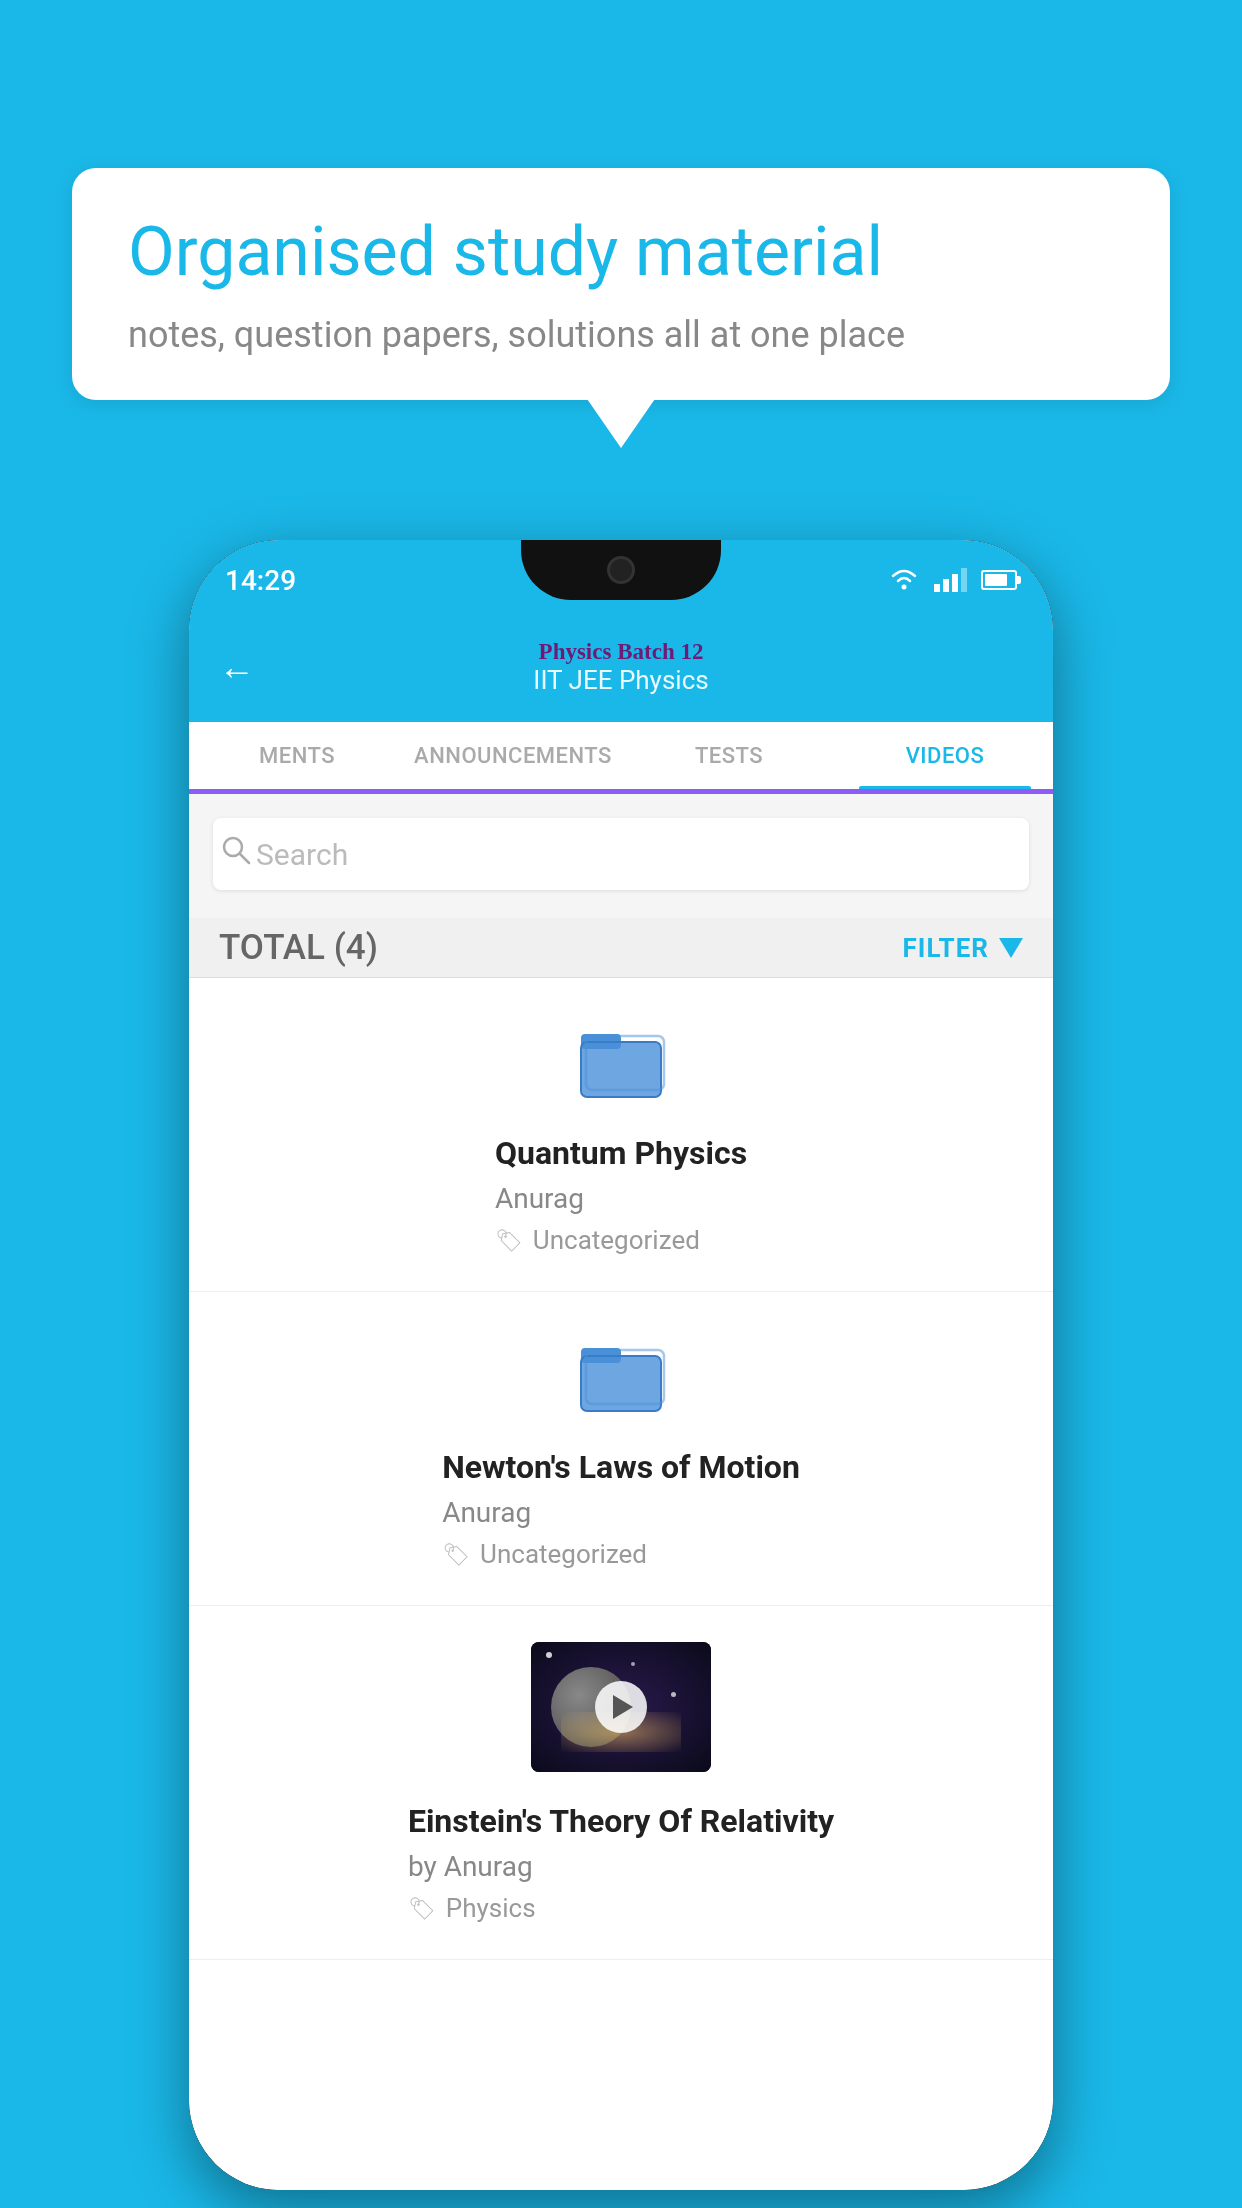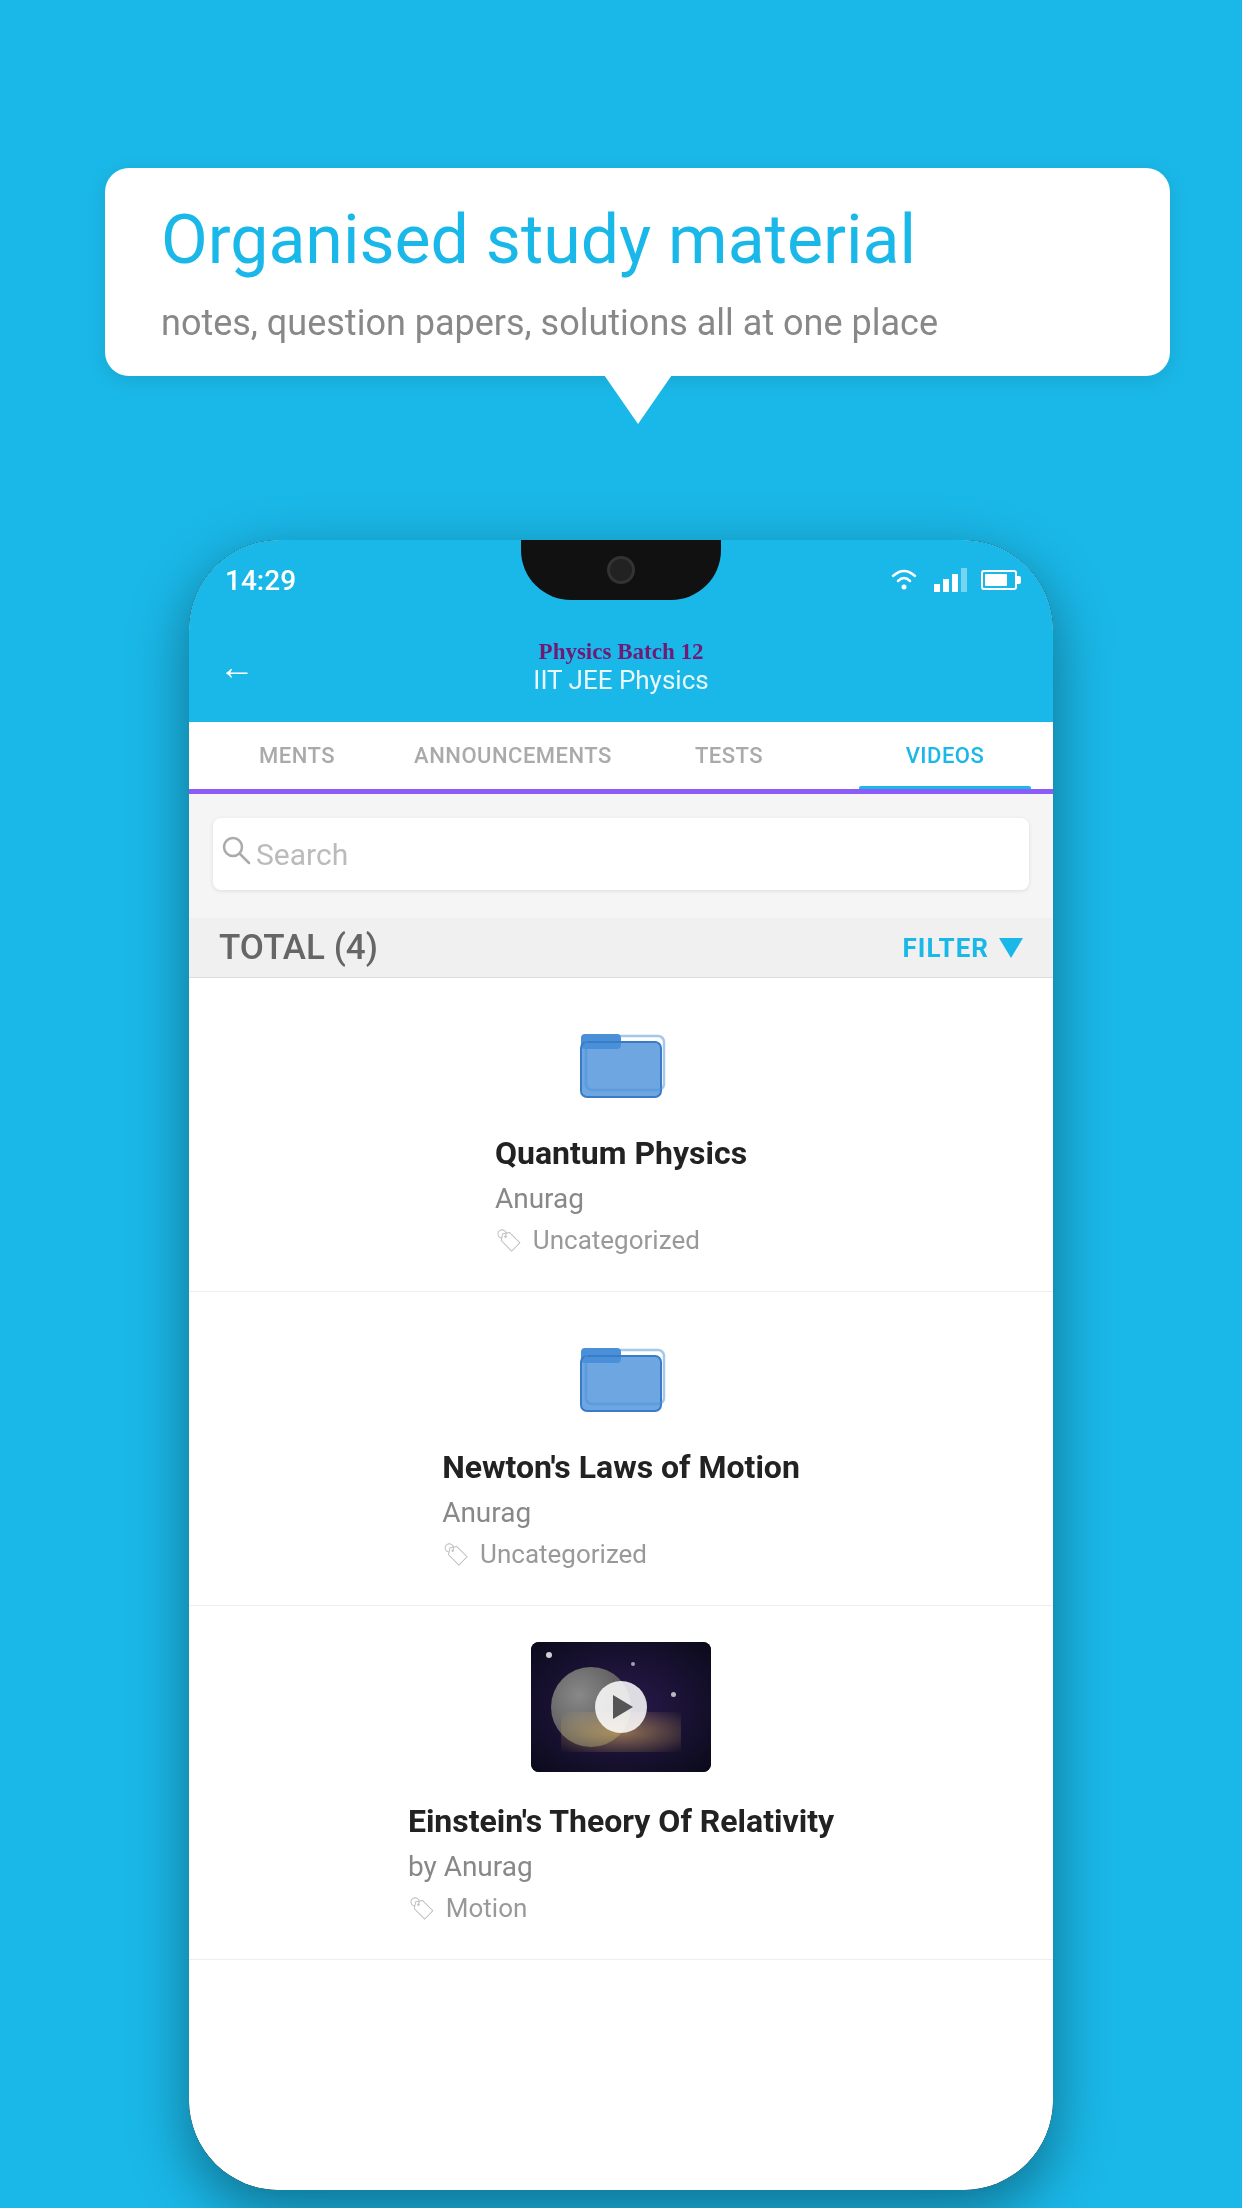--- a/index.html
+++ b/index.html
@@ -15,23 +15,22 @@
     }
 
     
     .speech-bubble {
       position: absolute;
       top: 168px;
       left: 72px;
       right: 72px;
       background: white;
       border-radius: 24px;
-      padding: 32px 56px;
+      padding: 44px 56px;
       box-shadow: 0 4px 20px rgba(0,0,0,0.1);
-      margin-left: 33px;
     }
 
     .speech-bubble::after {
       content: '';
       position: absolute;
       bottom: -48px;
       left: 50%;
       transform: translateX(-50%);
       width: 0;
       height: 0;
@@ -600,21 +599,21 @@
           <div class="glow"></div>
           <div class="play-btn">
             <div class="play-triangle"></div>
           </div>
         </div>
         <div class="video-info">
           <div class="video-title">Einstein's Theory Of Relativity</div>
           <div class="video-author">by Anurag</div>
           <div class="video-tag">
             <span class="tag-icon">🏷</span>
-            <span>Motion</span>
+            <span>Physics</span>
           </div>
         </div>
       </div>
 
     </div>
 
   </div>
 </div>
 
 </body></html>

